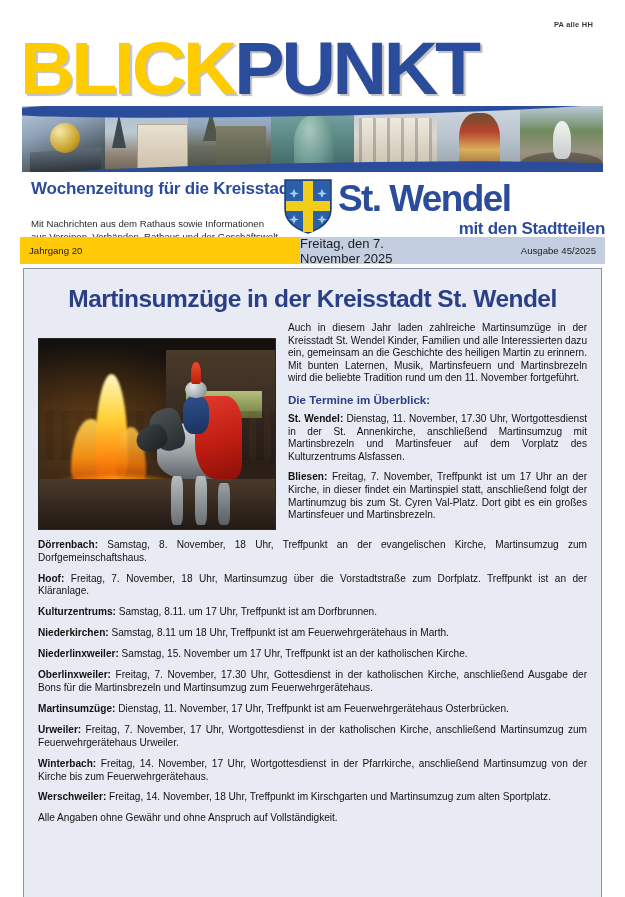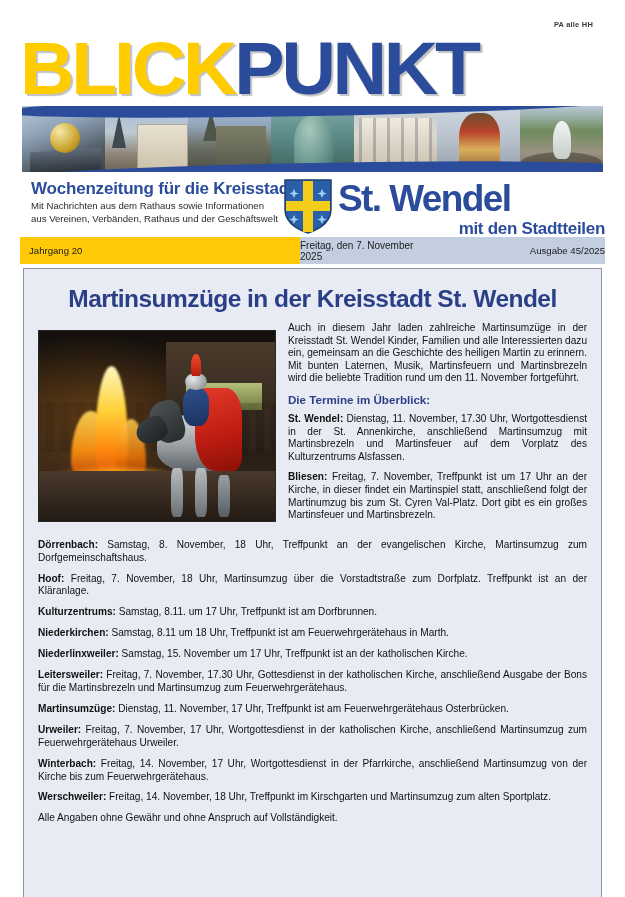--- a/index.html
+++ b/index.html
@@ -189,21 +189,21 @@
   }
   .sub-title {
     font-size: 17px;
     font-weight: bold;
     color: #2B4C9B;
     letter-spacing: -0.2px;
     line-height: 17px;
     white-space: nowrap;
   }
   .sub-lines {
-    margin-top: 3px;
+    margin-top: 21px;
     font-size: 9.6px;
     line-height: 12.5px;
     color: #2a2a2a;
   }
 
   
   .crest {
     position: absolute;
     top: 179px;
     left: 284px;
@@ -253,28 +253,29 @@
     padding-left: 9px;
     box-sizing: border-box;
     font-size: 9.6px;
     color: #1b1b1b;
   }
   .ib-mid {
     flex: 1;
     display: flex;
     align-items: center;
     justify-content: center;
-    font-size: 10px;
+    font-size: 13px;
     color: #1b1b1b;
   }
   .ib-right {
     width: 190px;
     display: flex;
     align-items: center;
     justify-content: flex-end;
+    padding-right: 9px;
     box-sizing: border-box;
     font-size: 9.6px;
     color: #1b1b1b;
   }
 
   
   .article {
     position: absolute;
     top: 268px;
     left: 23px;
@@ -293,21 +294,21 @@
     letter-spacing: -0.55px;
     line-height: 27px;
     margin: 4px 0 10px 0;
     white-space: nowrap;
   }
 
   
   .top-region {
     display: flex;
     gap: 12px;
-    align-items: center;
+    align-items: flex-end;
   }
   .photo {
     width: 238px;
     height: 192px;
     flex: none;
     position: relative;
     overflow: hidden;
     background: #0c0806;
     border: 1px solid #2a2622;
     box-sizing: border-box;
@@ -547,21 +548,21 @@
         </p>
       </div>
     </div>
 
     <div class="full-list">
       <p><span class="lead-name">Dörrenbach:</span><span> Samstag, 8. November, 18 Uhr, Treffpunkt an der evangelischen Kirche, Martinsumzug zum Dorfgemeinschaftshaus.</span></p>
       <p><span class="lead-name">Hoof:</span><span> Freitag, 7. November, 18 Uhr, Martinsumzug über die Vorstadtstraße zum Dorfplatz. Treffpunkt ist an der Kläranlage.</span></p>
       <p><span class="lead-name">Kulturzentrums:</span><span> Samstag, 8.11. um 17 Uhr, Treffpunkt ist am Dorfbrunnen.</span></p>
       <p><span class="lead-name">Niederkirchen:</span><span> Samstag, 8.11 um 18 Uhr, Treffpunkt ist am Feuerwehrgerätehaus in Marth.</span></p>
       <p><span class="lead-name">Niederlinxweiler:</span><span> Samstag, 15. November um 17 Uhr, Treffpunkt ist an der katholischen Kirche.</span></p>
-      <p><span class="lead-name">Leitersweiler:</span><span> Freitag, 7. November, 17.30 Uhr, Gottesdienst in der katholischen Kirche, anschließend Ausgabe der Bons für die Martinsbrezeln und Martinsumzug zum Feuerwehrgerätehaus.</span></p>
+      <p><span class="lead-name">Oberlinxweiler:</span><span> Freitag, 7. November, 17.30 Uhr, Gottesdienst in der katholischen Kirche, anschließend Ausgabe der Bons für die Martinsbrezeln und Martinsumzug zum Feuerwehrgerätehaus.</span></p>
       <p><span class="lead-name">Martinsumzüge:</span><span> Dienstag, 11. November, 17 Uhr, Treffpunkt ist am Feuerwehrgerätehaus Osterbrücken.</span></p>
       <p><span class="lead-name">Urweiler:</span><span> Freitag, 7. November, 17 Uhr, Wortgottesdienst in der katholischen Kirche, anschließend Martinsumzug zum Feuerwehrgerätehaus Urweiler.</span></p>
       <p><span class="lead-name">Winterbach:</span><span> Freitag, 14. November, 17 Uhr, Wortgottesdienst in der Pfarrkirche, anschließend Martinsumzug von der Kirche bis zum Feuerwehrgerätehaus.</span></p>
       <p><span class="lead-name">Werschweiler:</span><span> Freitag, 14. November, 18 Uhr, Treffpunkt im Kirschgarten und Martinsumzug zum alten Sportplatz.</span></p>
       <p class="disclaimer">Alle Angaben ohne Gewähr und ohne Anspruch auf Vollständigkeit.</p>
     </div>
 
   </div>
 </div>
 

